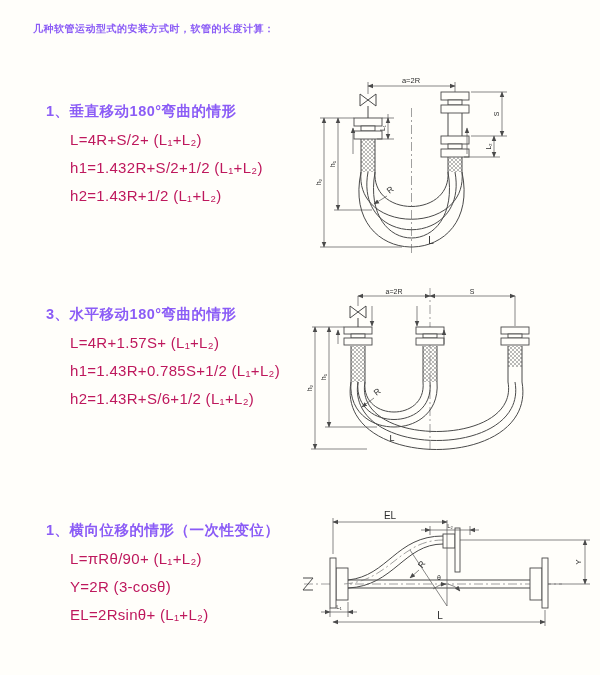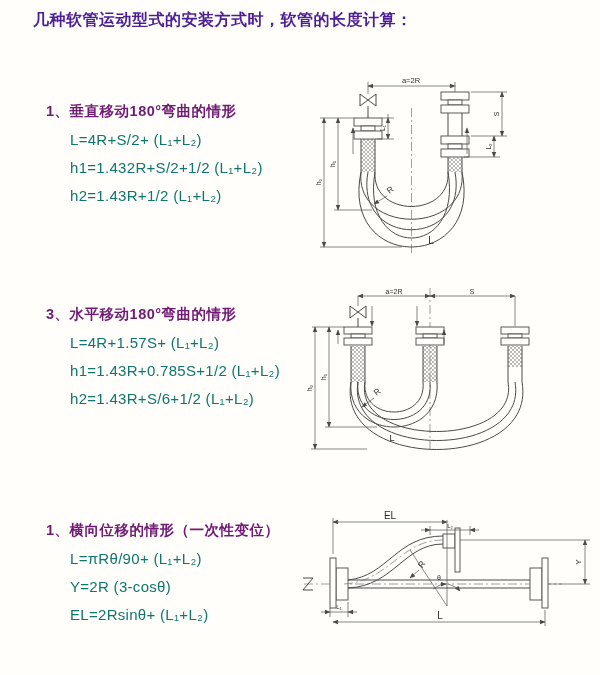--- a/index.html
+++ b/index.html
@@ -3,28 +3,28 @@
 <meta charset="utf-8">
 <style>
   html,body{margin:0;padding:0;background:#e8e8e8;}
   .page{
     position:relative;width:600px;height:675px;margin:0 auto;
     background:#fffefa;overflow:hidden;
     font-family:"Liberation Sans","DejaVu Sans",sans-serif;
     color:#1d1d1d;
   }
   .title{
-    position:absolute;left:33px;top:10px;
-    font-size:16px;font-weight:bold;letter-spacing:0.5px;color:#4c1d95;
+    position:absolute;left:33px;top:22px;
+    font-size:10px;font-weight:bold;letter-spacing:0.5px;color:#8b5cf6;
   }
   .section{position:absolute;left:46px;width:265px;}
-  .sec-heading{font-size:14.5px;font-weight:bold;letter-spacing:0.5px;color:#701a75;}
+  .sec-heading{font-size:14.5px;font-weight:bold;letter-spacing:0.5px;color:#8b5cf6;}
   .formulas{margin:10px 0 0 24px;}
   .formula{
-    font-size:15px;letter-spacing:0.3px;color:#0f766e;
+    font-size:15px;letter-spacing:0.3px;color:#be185d;
     height:18px;line-height:18px;margin-bottom:10px;white-space:nowrap;
   }
   #sec1{top:102px;}
   #sec2{top:305px;}
   #sec3{top:521px;}
   svg{position:absolute;overflow:visible;}
   #d1{left:310px;top:70px;}
   #d2{left:305px;top:282px;}
   #d3{left:300px;top:508px;}
   .part{stroke:#4a4a4a;stroke-width:1;fill:none;}

